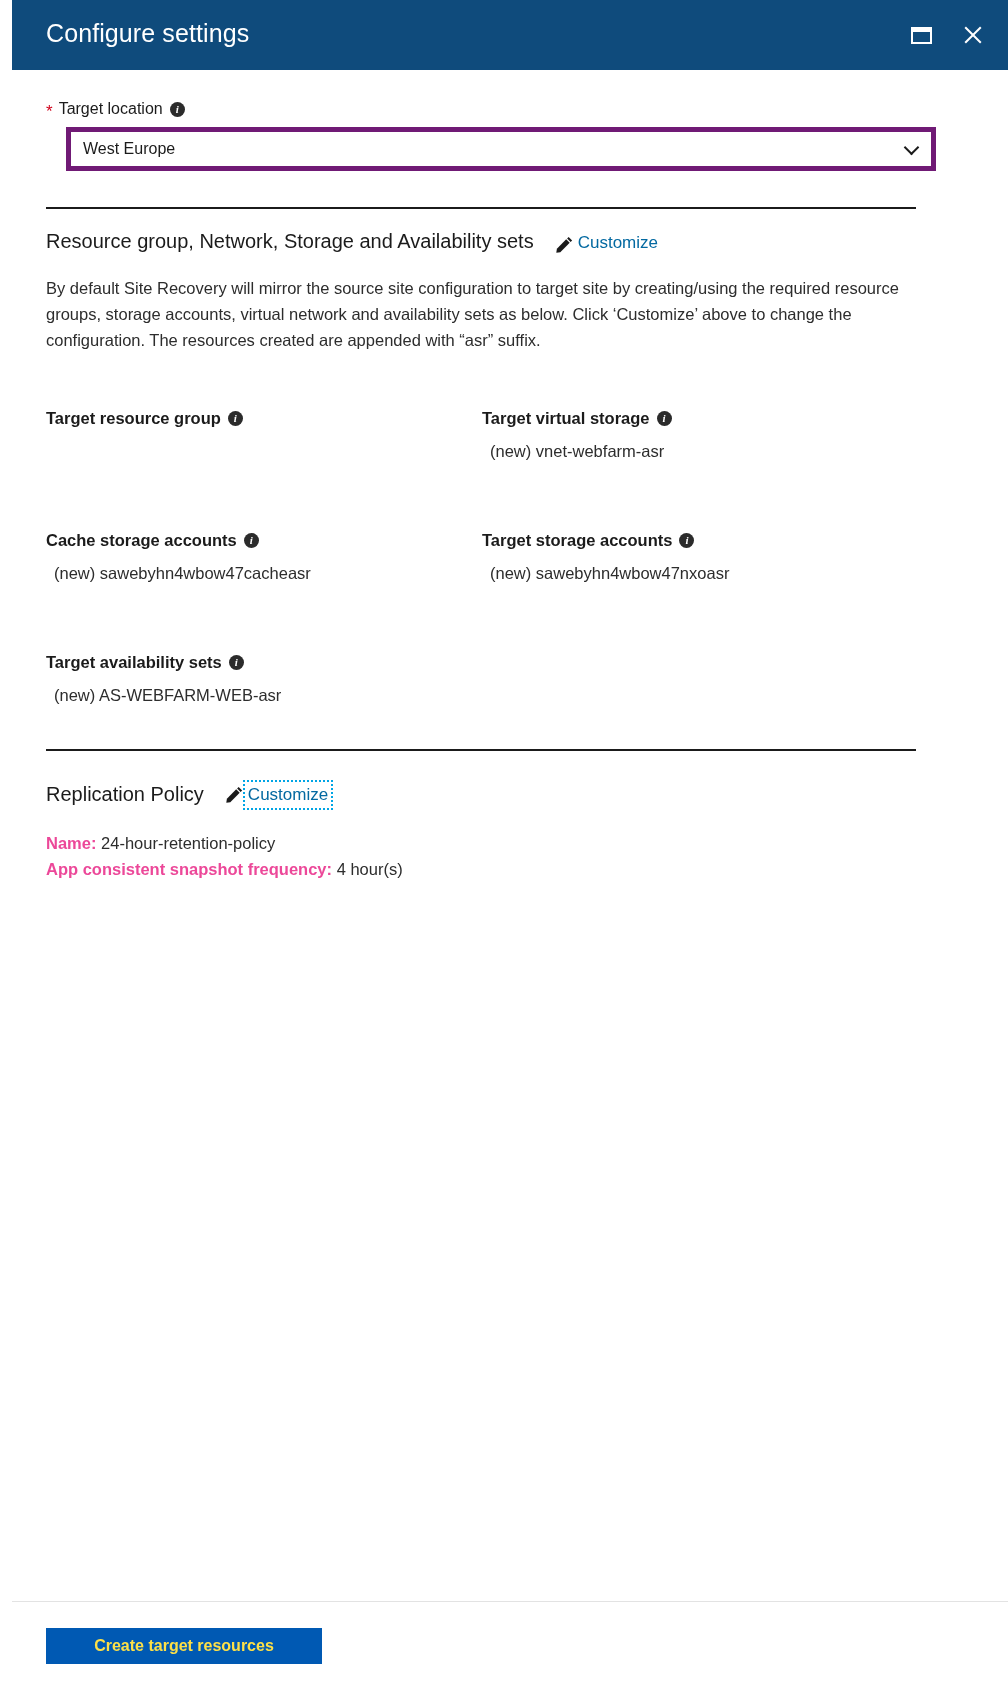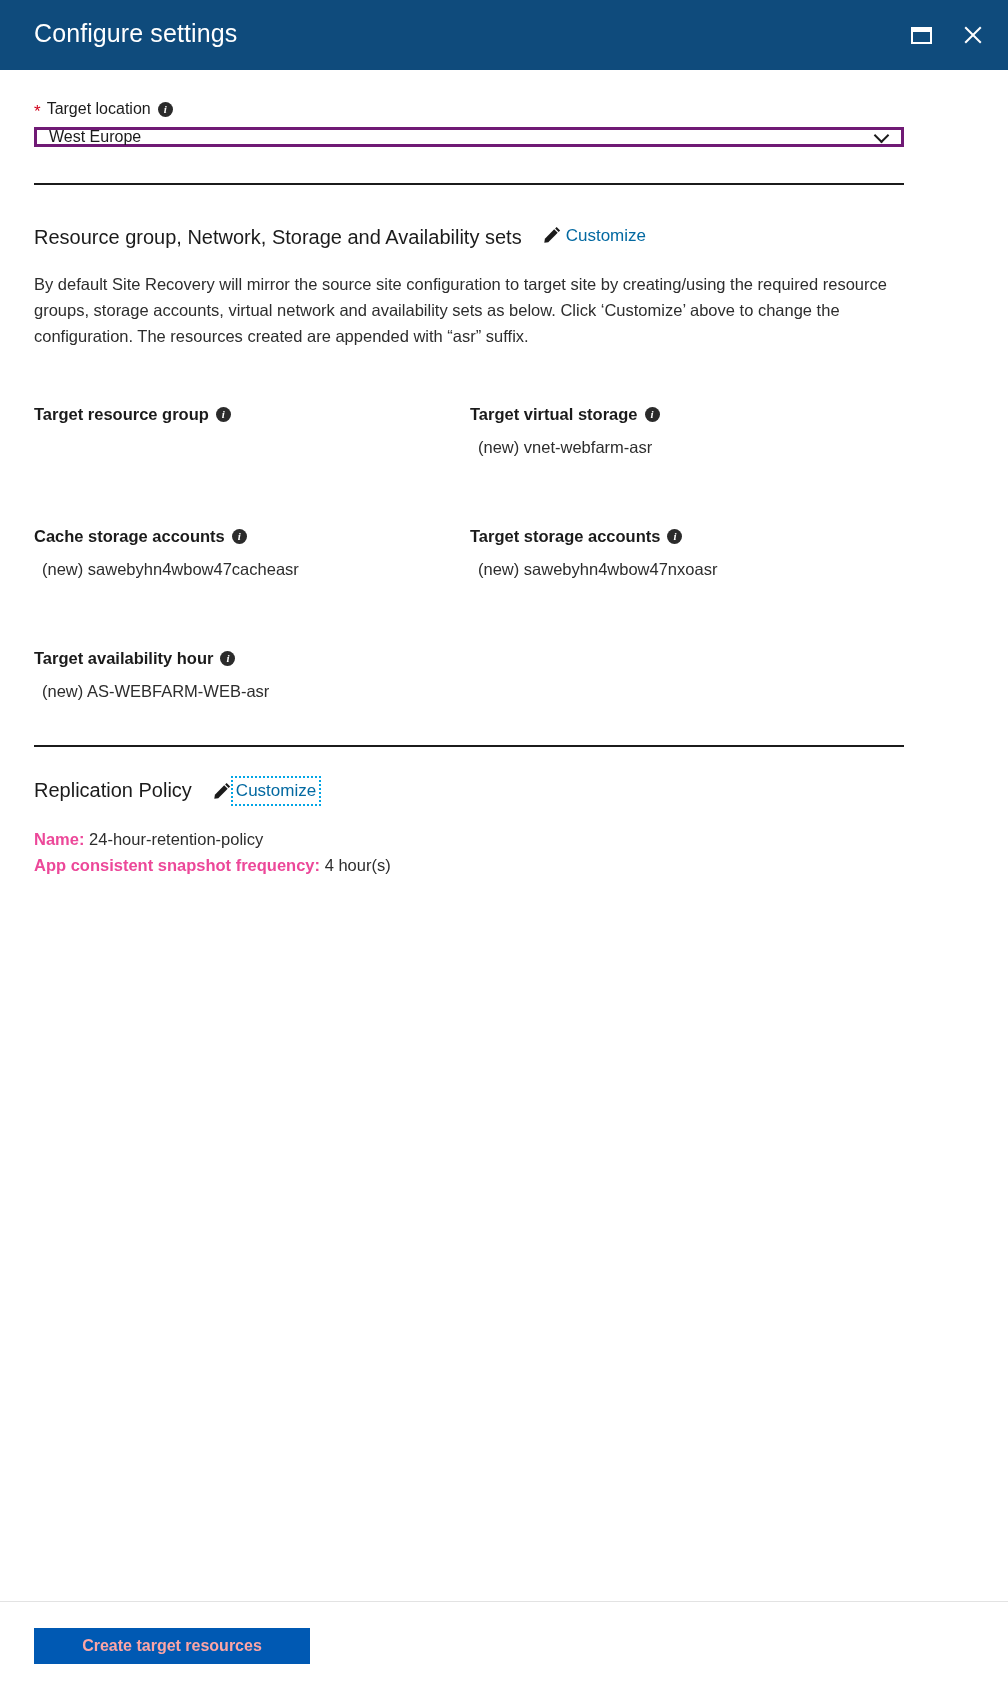--- a/index.html
+++ b/index.html
@@ -10,20 +10,21 @@
     font-family: "Liberation Sans", sans-serif;
     -webkit-font-smoothing: antialiased;
   }
   .blade {
     position: relative;
     width: 1008px;
     height: 1695px;
     display: flex;
     flex-direction: column;
     background: #ffffff;
+    padding-left: 12px;
   }
 
   
   .blade-header {
     height: 70px;
     background: #0f4b7c;
     display: flex;
     align-items: center;
     padding: 0 18px 0 34px;
     flex: 0 0 auto;
@@ -104,29 +105,30 @@
     font-style: italic;
     line-height: 15px;
     margin-left: 7px;
     flex: 0 0 auto;
     cursor: pointer;
   }
 
   .select-wrap {
     position: relative;
     width: 870px;
-    height: 20px;
-    border: 3px solid #701a75;
+    height: 44px;
+    border: 5px solid #701a75;
     background: #ffffff;
     display: flex;
     align-items: center;
     padding: 0 36px 0 12px;
     font-size: 16px;
     color: #1b1b1b;
     cursor: pointer;
+    margin-left: 20px;
   }
   .select-chevron {
     position: absolute;
     right: 14px;
     top: 50%;
     width: 11px; height: 11px;
     margin-top: -7px;
     border-right: 2.4px solid #1b1b1b;
     border-bottom: 2.4px solid #1b1b1b;
     transform: rotate(45deg);
@@ -134,22 +136,22 @@
 
   .rule {
     border: 0;
     border-top: 2px solid #1b1b1b;
     margin: 36px 0 0 0;
     width: 870px;
   }
 
   .section-head {
     display: flex;
-    align-items: flex-start;
-    margin-top: 41px;
+    align-items: flex-end;
+    margin-top: 21px;
     font-size: 20px;
     color: #1b1b1b;
     font-weight: 400;
   }
   .pencil-icon {
     display: inline-block;
     width: 17px; height: 17px;
     margin: 0 5px 0 22px;
     position: relative;
     flex: 0 0 auto;
@@ -228,21 +230,21 @@
     padding: 26px 34px 0 34px;
   }
   .primary-btn {
     display: inline-flex;
     align-items: center;
     justify-content: center;
     height: 36px;
     min-width: 276px;
     padding: 0 22px;
     background: #0059b3;
-    color: #fca5a5;
+    color: #fde047;
     font-size: 16px;
     font-weight: bold;
     border: none;
     cursor: pointer;
     font-family: "Liberation Sans", sans-serif;
   }
 </style>
 </head>
 <body>
 
@@ -319,21 +321,21 @@
           <span class="info-icon">i</span>
         </div>
         <div class="res-value">(new) sawebyhn4wbow47nxoasr</div>
       </div>
 
       <div class="grid-row-spacer"></div>
       <div class="grid-row-spacer"></div>
 
       <div class="grid-cell">
         <div class="res-label">
-          <span>Target availability hour</span>
+          <span>Target availability sets</span>
           <span class="info-icon">i</span>
         </div>
         <div class="res-value">(new) AS-WEBFARM-WEB-asr</div>
       </div>
       <div class="grid-cell"></div>
     </div>
 
     <hr class="rule2">
 
     <div class="policy-head">

